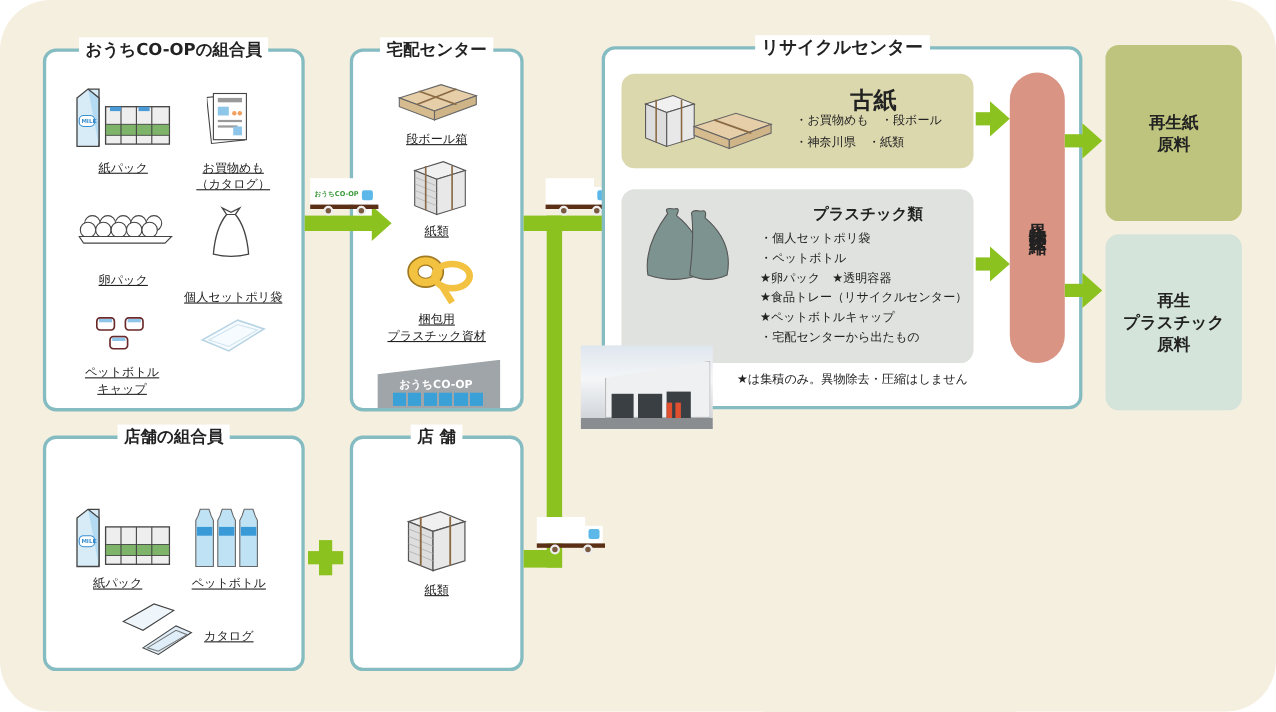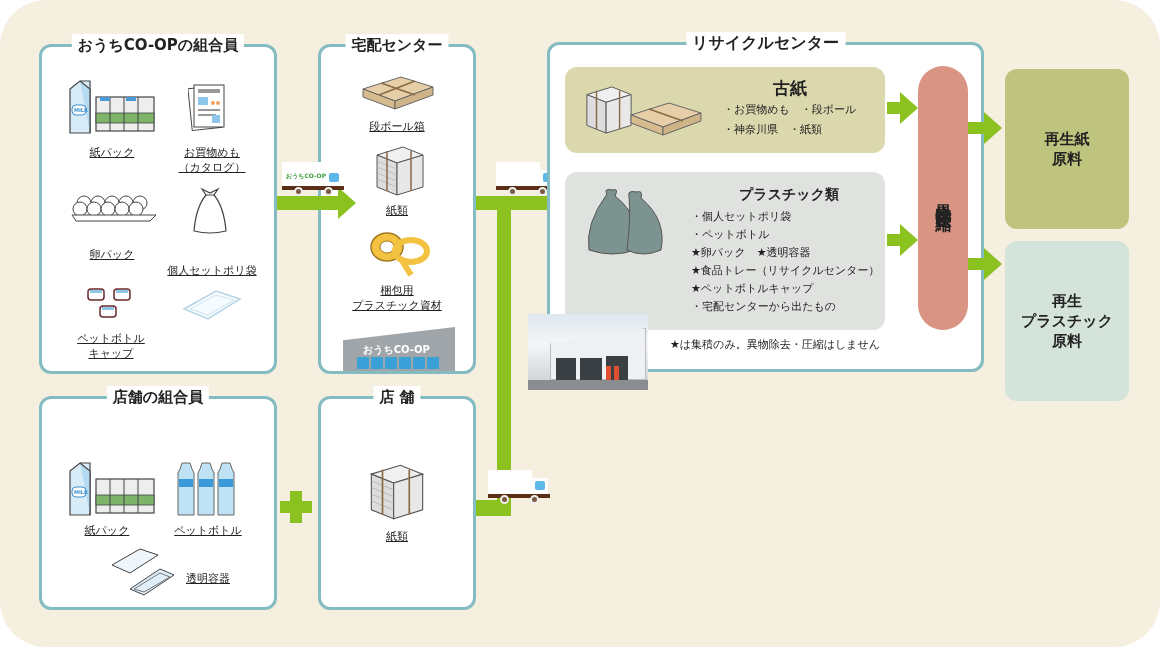--- a/index.html
+++ b/index.html
@@ -8,21 +8,21 @@
   .canvas { position: absolute; left: 0; top: 0; width: 1160px; height: 647px; background: #f5efdf; border-radius: 46px; }
   .box { position: absolute; background: #fff; border: 3px solid #84bcc2; border-radius: 12px; }
   .box-title { position: absolute; top: -13px; left: 50%; transform: translateX(-50%); background: #fff; padding: 0 6px; font-weight: bold; font-size: 15px; white-space: nowrap; color: #222; line-height: 22px; }
   .lbl { position: absolute; font-size: 11px; text-align: center; line-height: 15px; color: #222; white-space: nowrap; text-decoration: underline; }
   .ico { position: absolute; }
   .green { background: #8cc21f; position: absolute; }
   .arrow { position: absolute; width: 0; height: 0; border-top: 16px solid transparent; border-bottom: 16px solid transparent; border-left: 18px solid #8cc21f; }
   .panel { position: absolute; border-radius: 12px; }
   .panel-title { position: absolute; font-weight: bold; font-size: 14px; white-space: nowrap; }
   .list { position: absolute; font-size: 11px; line-height: 18px; white-space: nowrap; }
-  .result { position: absolute; border-radius: 12px; display: flex; align-items: center; justify-content: center; text-align: center; font-weight: bold; font-size: 15px; line-height: 20px; white-space: pre-line; margin-top: 28px; }
+  .result { position: absolute; border-radius: 12px; display: flex; align-items: center; justify-content: center; text-align: center; font-weight: bold; font-size: 15px; line-height: 20px; white-space: pre-line; }
   .process { position: absolute; background: #d99484; border-radius: 30px; display: flex; align-items: center; justify-content: center; }
   .vtext { writing-mode: vertical-rl; font-weight: bold; font-size: 16px; letter-spacing: 2px; }
   .truck { position: absolute; width: 60px; height: 36px; }
   .truck .body { position: absolute; left: 0; top: 0; width: 44px; height: 24px; background: #fff; }
   .truck .cab { position: absolute; left: 44px; top: 8px; width: 16px; height: 16px; background: #fff; }
   .truck .win { position: absolute; left: 47px; top: 11px; width: 10px; height: 9px; background: #5bb8e8; border-radius: 2px; }
   .truck .chassis { position: absolute; left: 0; top: 24px; width: 62px; height: 4px; background: #5a2f16; }
   .truck .wheel { position: absolute; top: 25px; width: 9px; height: 9px; border-radius: 50%; background: #7a5a40; border: 2px solid #eee; }
   .note { position: absolute; font-size: 11px; white-space: nowrap; }
 </style>
@@ -135,21 +135,21 @@
           <rect x="43" y="20" width="14" height="8"></rect>
         </g>
     </svg>
     <div class="lbl" style="left:126px;top:124px;width:80px;">ペットボトル</div>
 
     <svg class="ico" style="left:68px;top:148px;" width="66" height="50" viewBox="0 0 66 50">
       <path d="M2 18 L30 2 L48 8 L20 26 Z" fill="#eef6fb" stroke="#444"></path>
       <path d="M20 42 L50 22 L64 28 L34 48 Z" fill="#dfeef8" stroke="#444"></path>
       <path d="M24 42 L50 26 L60 30 L34 45 Z" fill="none" stroke="#777"></path>
     </svg>
-    <div class="lbl" style="left:136px;top:172px;width:60px;">透明容器</div>
+    <div class="lbl" style="left:136px;top:172px;width:60px;">カタログ</div>
   </div>
 
   <div class="green" style="left:290px;top:491px;width:12px;height:32px;"></div>
   <div class="green" style="left:280px;top:501px;width:32px;height:12px;"></div>
 
   <div class="box" style="left:318px;top:44px;width:158px;height:330px;">
     <div class="box-title">宅配センター</div>
 
     <svg class="ico" style="left:40px;top:24px;" width="74" height="40" viewBox="0 0 74 40">
       <path d="M2 18 L40 6 L72 16 L34 30 Z" fill="#e6cfa8" stroke="#666"></path>
@@ -254,21 +254,21 @@
       <path d="M24 18 L50 10 L50 42 L24 50 Z" fill="#e8e8e8" stroke="#555"></path>
       <line x1="14" y1="6" x2="14" y2="46" stroke="#8a6a44" stroke-width="1.5"></line>
       <line x1="38" y1="6" x2="38" y2="46" stroke="#8a6a44" stroke-width="1.5"></line>
     </svg>
     <svg class="ico" style="left:64px;top:30px;" width="74" height="40" viewBox="0 0 74 40">
       <path d="M2 18 L40 6 L72 16 L34 30 Z" fill="#e6cfa8" stroke="#666"></path>
       <path d="M2 18 L2 26 L34 38 L34 30 Z" fill="#d6bb8e" stroke="#666"></path>
       <path d="M34 30 L72 16 L72 24 L34 38 Z" fill="#cfb488" stroke="#666"></path>
       <line x1="20" y1="12" x2="54" y2="24" stroke="#8a6a44" stroke-width="1.5"></line>
     </svg>
-    <div class="panel-title" style="left:208px;top:10px;font-size:17px;">古紙</div>
+    <div class="panel-title" style="left:208px;top:10px;font-size:21px;">古紙</div>
     <div class="list" style="left:158px;top:34px;">・お買物めも　・段ボール</div>
     <div class="list" style="left:158px;top:54px;">・神奈川県　・紙類</div>
   </div>
 
   <div class="panel" style="left:565px;top:172px;width:320px;height:158px;background:#dfe2de;">
     <svg class="ico" style="left:18px;top:16px;" width="86" height="70" viewBox="0 0 86 70">
       <path d="M24 6 Q20 0 30 2 Q36 0 32 8 Q60 30 52 62 Q30 70 6 62 Q2 36 24 6 Z" fill="#7d9390" stroke="#555"></path>
       <path d="M46 8 Q44 2 54 4 Q60 2 58 10 Q84 32 78 62 Q60 70 44 62 Q48 30 46 8 Z" fill="#7d9390" stroke="#555"></path>
     </svg>
     <div class="panel-title" style="left:174px;top:14px;text-align:right;">プラスチック類</div>

